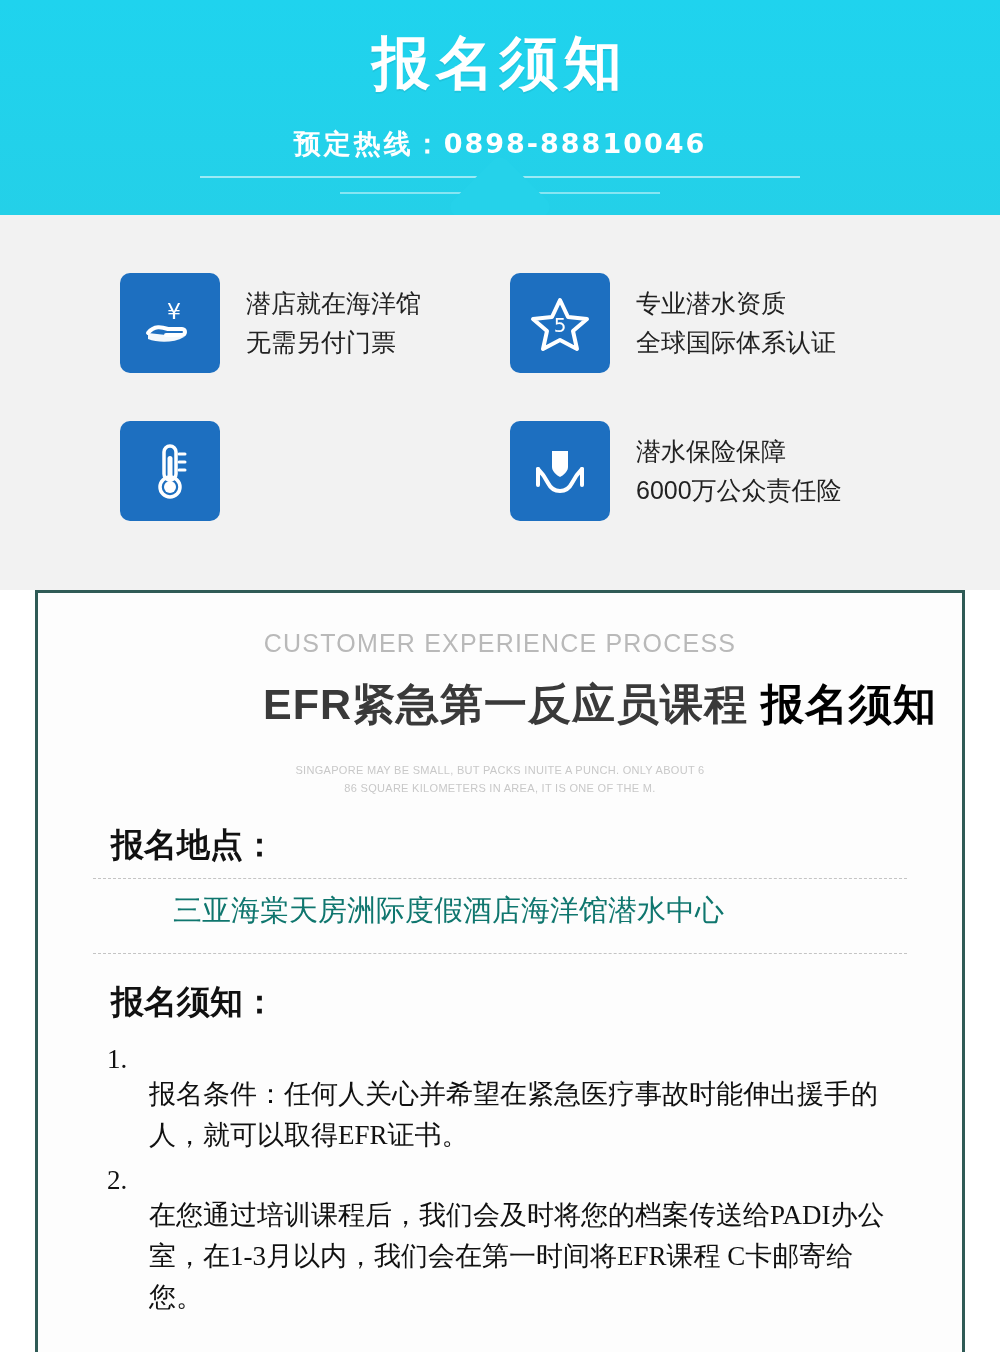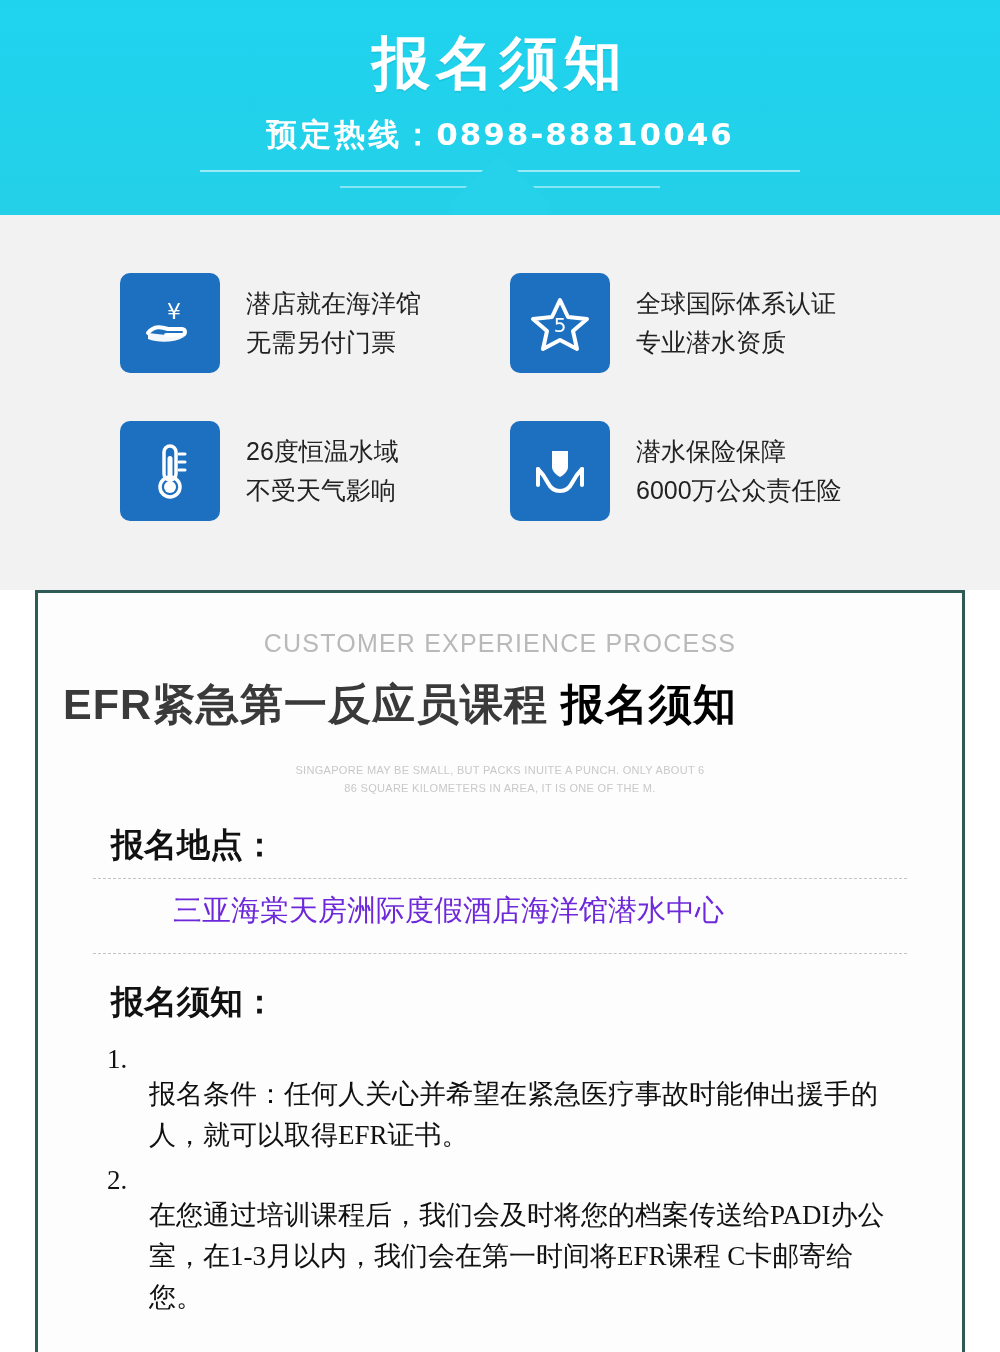--- a/index.html
+++ b/index.html
@@ -30,24 +30,24 @@
     font-size: 58px;
     font-weight: bold;
     letter-spacing: 6px;
     padding-top: 34px;
     line-height: 1;
     text-shadow: 0 2px 0 rgba(0,0,0,0.06);
   }
   .header-sub {
     text-align: center;
     color: #ffffff;
-    font-size: 31px;
+    font-size: 27px;
     font-weight: bold;
     letter-spacing: 2px;
-    margin-top: 22px;
+    margin-top: 34px;
     font-family: "DejaVu Sans", sans-serif;
   }
   .header-sub .hotline-label {
     font-family: "Liberation Sans", sans-serif;
     letter-spacing: 3px;
   }
   .header-rule {
     width: 600px;
     height: 2px;
     background: rgba(255,255,255,0.55);
@@ -128,21 +128,21 @@
   }
   .eyebrow {
     text-align: center;
     color: #b9b9b9;
     font-size: 25px;
     letter-spacing: 1.2px;
     font-weight: 500;
     margin-top: 6px;
   }
   .card-title {
-    text-align: left;
+    text-align: right;
     margin-top: 18px;
     font-size: 43px;
     font-weight: bold;
     color: #3a3a3a;
     letter-spacing: 1px;
   }
   .card-title .part2 {
     color: #000000;
   }
   .micro {
@@ -159,21 +159,21 @@
     margin: 26px 0 0 48px;
     font-family: "Liberation Serif", serif;
     font-weight: bold;
   }
   .dashrule {
     border-top: 1px dashed #c4c4c4;
     margin: 10px 30px 0 30px;
   }
   .venue {
     font-size: 29px;
-    color: #6d28d9;
+    color: #0f766e;
     text-align: left;
     padding: 12px 0 12px 110px;
     font-family: "Liberation Serif", serif;
   }
   .notes {
     margin: 14px 38px 0 44px;
     padding: 0;
     list-style: none;
     font-family: "Liberation Serif", serif;
   }
@@ -249,40 +249,36 @@
     </div>
 
     <div class="feature">
       <div class="feature-icon">
         <svg width="62" height="62" viewBox="0 0 62 62" aria-hidden="true">
           <path d="M31 8 L39 25 L58 27 L44 39 L48 57 L31 48 L14 57 L18 39 L4 27 L23 25 Z" fill="none" stroke="#ffffff" stroke-width="4" stroke-linejoin="round"></path>
           <text x="31" y="40" font-size="20" fill="#ffffff" text-anchor="middle" font-family="DejaVu Sans, sans-serif">5</text>
         </svg>
       </div>
       <div class="feature-text">
+        <div>专业潜水资质</div>
         <div>全球国际体系认证</div>
-        <div>专业潜水资质</div>
       </div>
     </div>
 
     <div class="feature">
       <div class="feature-icon">
         <svg width="60" height="62" viewBox="0 0 60 62" aria-hidden="true">
           <rect x="24" y="6" width="12" height="34" rx="6" fill="none" stroke="#ffffff" stroke-width="3.5"></rect>
           <circle cx="30" cy="47" r="10" fill="none" stroke="#ffffff" stroke-width="3.5"></circle>
           <rect x="27.5" y="16" width="5" height="26" rx="2.5" fill="#ffffff"></rect>
           <circle cx="30" cy="47" r="6" fill="#ffffff"></circle>
           <line x1="39" y1="14" x2="45" y2="14" stroke="#ffffff" stroke-width="3" stroke-linecap="round"></line>
           <line x1="39" y1="22" x2="45" y2="22" stroke="#ffffff" stroke-width="3" stroke-linecap="round"></line>
           <line x1="39" y1="30" x2="45" y2="30" stroke="#ffffff" stroke-width="3" stroke-linecap="round"></line>
         </svg>
-      </div>
-      <div class="feature-text">
-        <div>26度恒温水域</div>
-        <div>不受天气影响</div>
       </div>
     </div>
 
     <div class="feature">
       <div class="feature-icon">
         <svg width="64" height="60" viewBox="0 0 64 60" aria-hidden="true">
           <path d="M24 10 L40 10 L40 26 C40 32, 32 36, 32 36 C32 36, 24 32, 24 26 Z" fill="#ffffff"></path>
           <path d="M10 28 C10 28, 16 34, 20 42 C22 46, 26 50, 32 50 C38 50, 42 46, 44 42 C48 34, 54 28, 54 28" fill="none" stroke="#ffffff" stroke-width="4" stroke-linecap="round" stroke-linejoin="round"></path>
           <path d="M10 28 L10 44" fill="none" stroke="#ffffff" stroke-width="4" stroke-linecap="round"></path>
           <path d="M54 28 L54 44" fill="none" stroke="#ffffff" stroke-width="4" stroke-linecap="round"></path>

